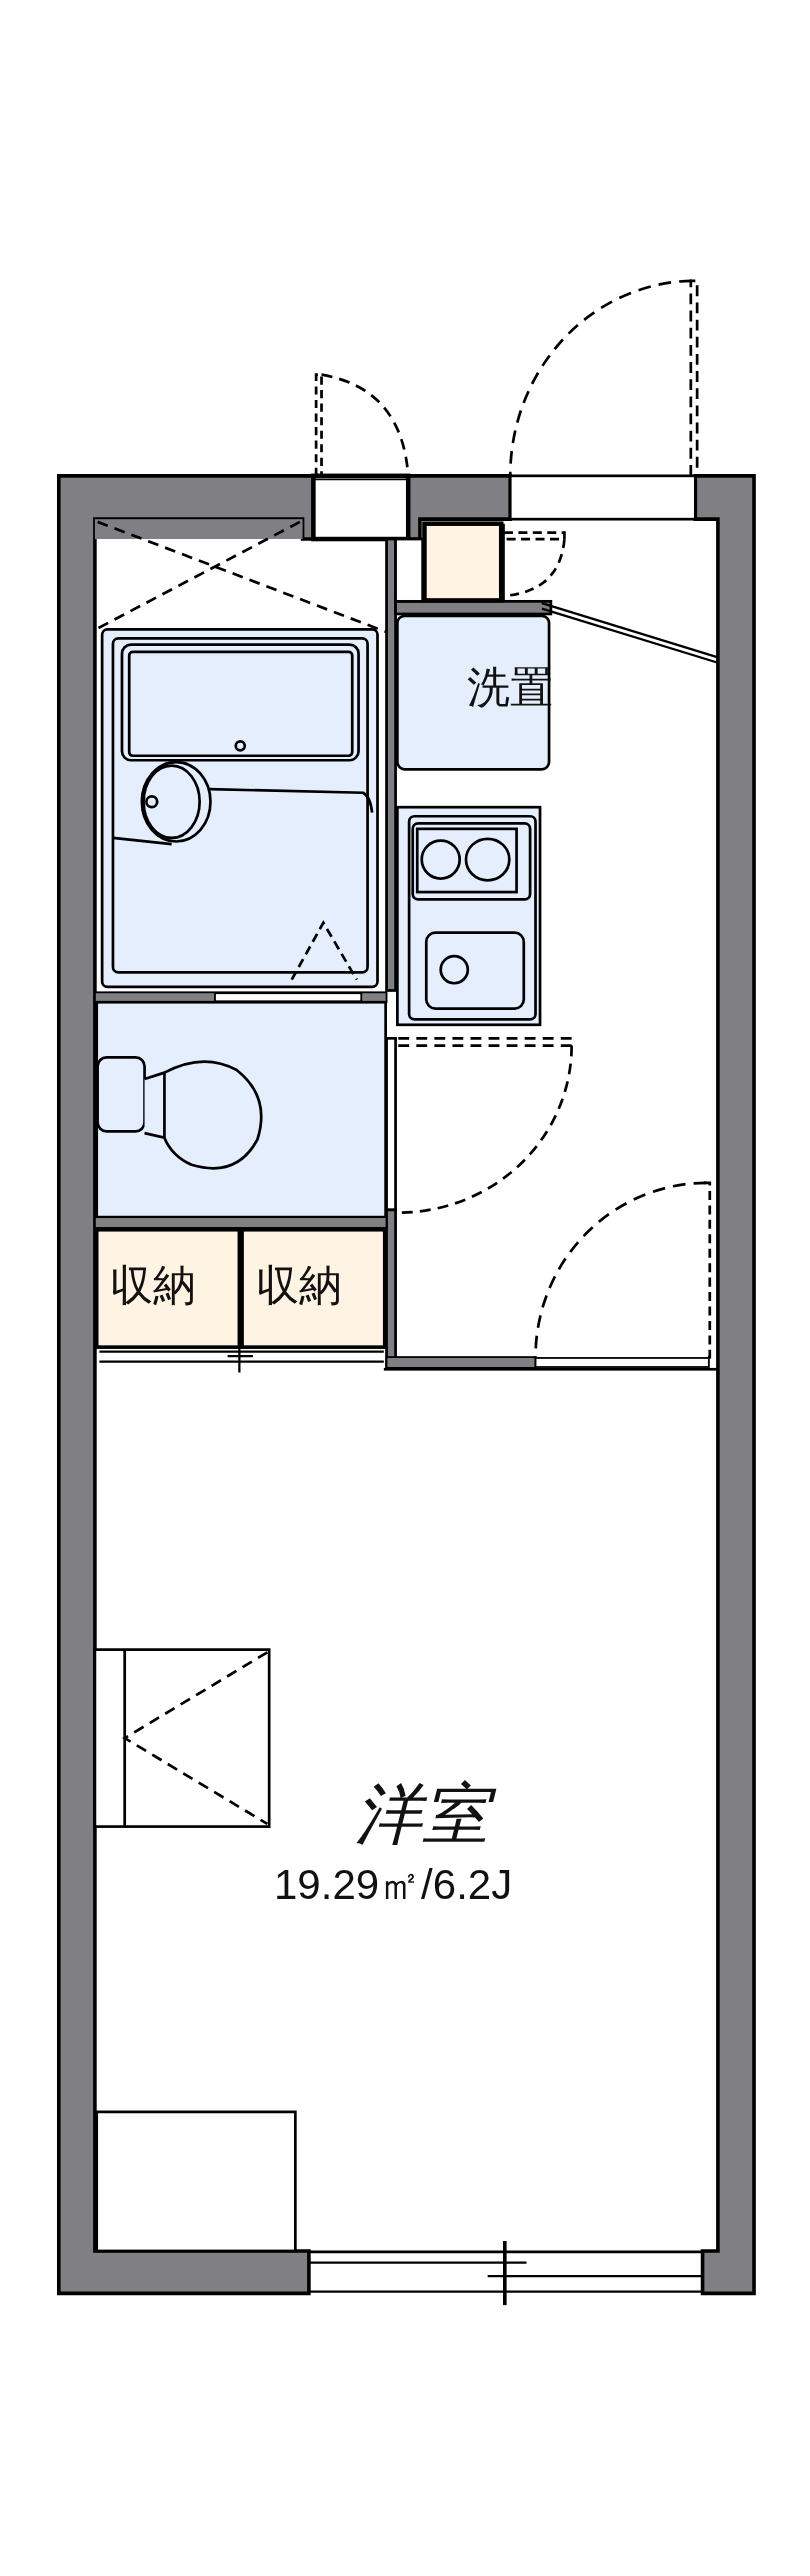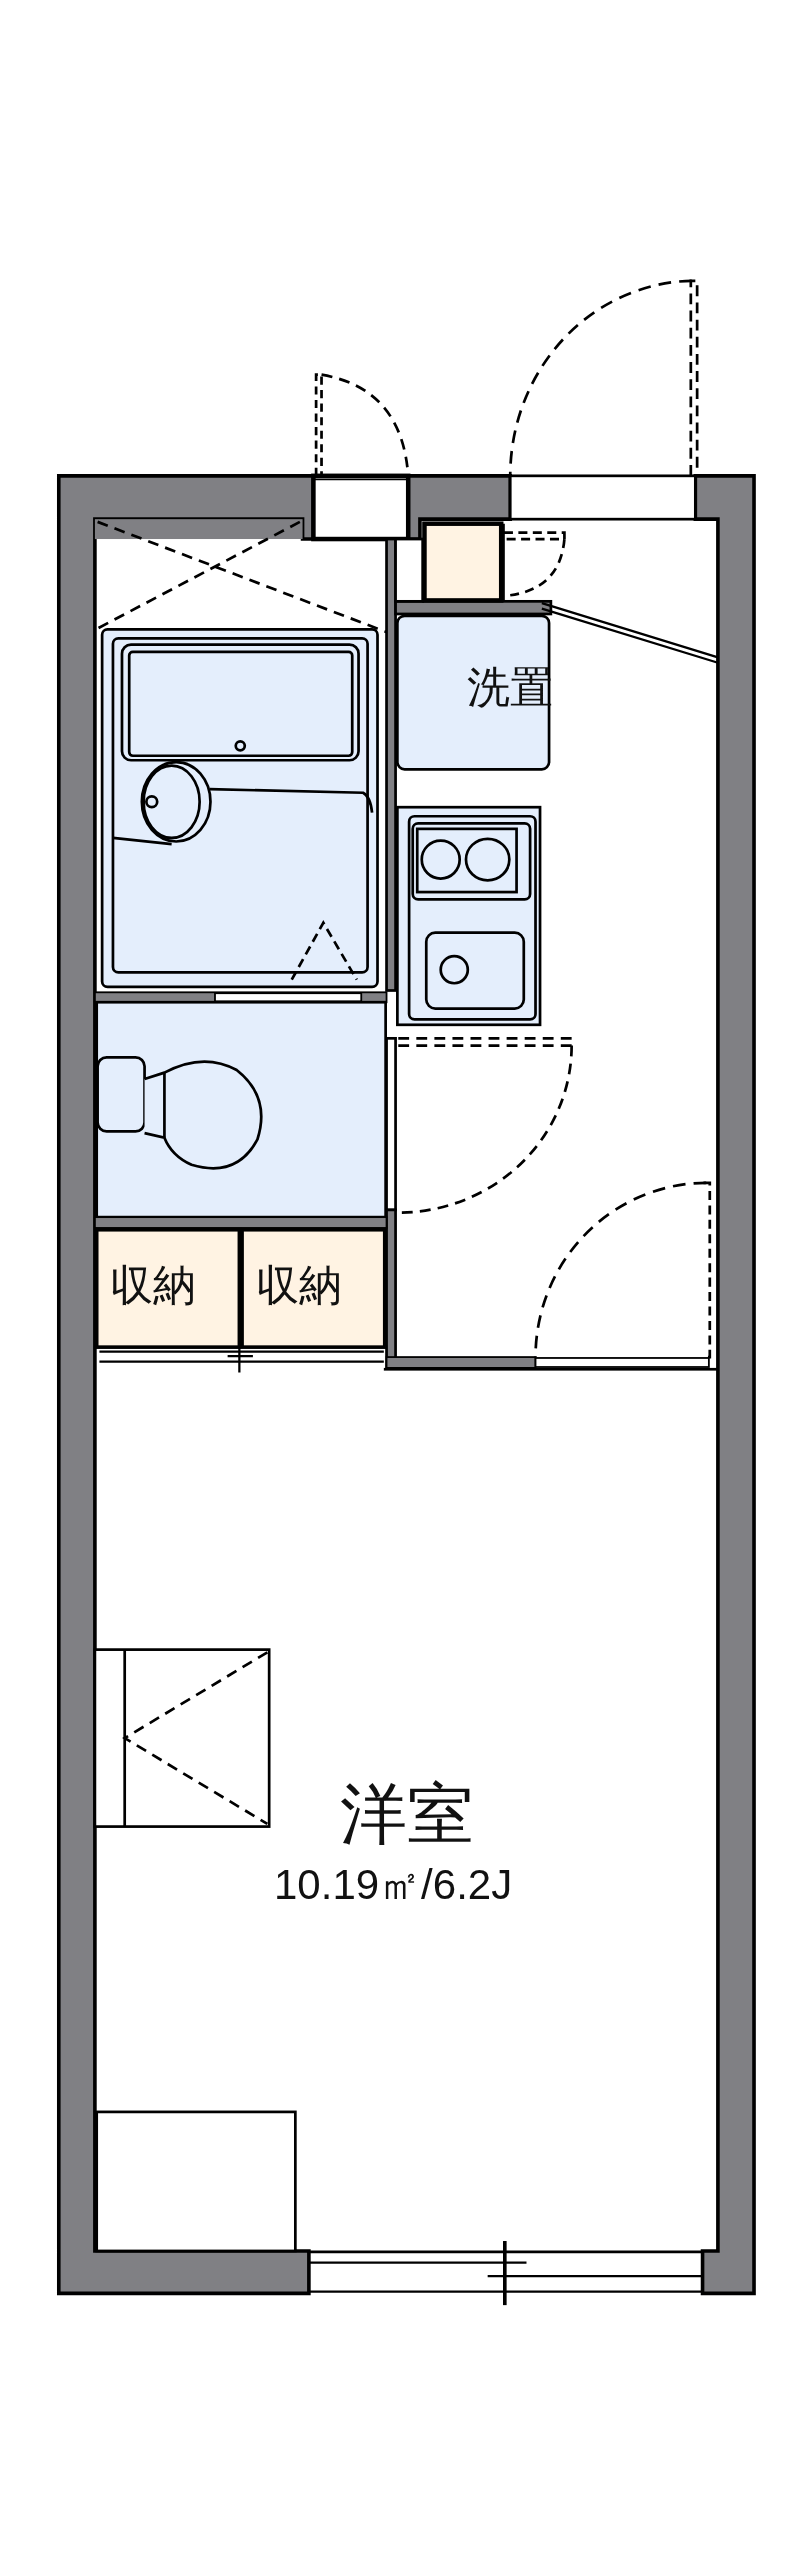--- a/index.html
+++ b/index.html
@@ -135,15 +135,15 @@
     <line x1="342" y1="2506" x2="583" y2="2506" stroke-width="2.5"></line>
     <line x1="540" y1="2521" x2="778" y2="2521" stroke-width="2.5"></line>
     <line x1="342" y1="2538" x2="778" y2="2538" stroke-width="2.5"></line>
     <line x1="559" y1="2482" x2="559" y2="2553" stroke-width="4"></line>
   </g>
 </svg>
 
 <div class="lbl small-lbl" style="left:423px;top:666px;margin-left:44px;">洗置</div>
 <div class="lbl small-lbl" style="left:110px;top:1264px;">収納</div>
 <div class="lbl small-lbl" style="left:256px;top:1264px;">収納</div>
-<div class="lbl room-name" style="left:340px;top:1781px;">洋室</div>
-<div class="lbl room-area" style="left:274px;top:1864px;">10.19㎡/6.2J</div>
+<div class="lbl room-name" style="left:355px;top:1781px;font-style:italic;">洋室</div>
+<div class="lbl room-area" style="left:274px;top:1864px;">19.29㎡/6.2J</div>
 
 
 </body></html>

